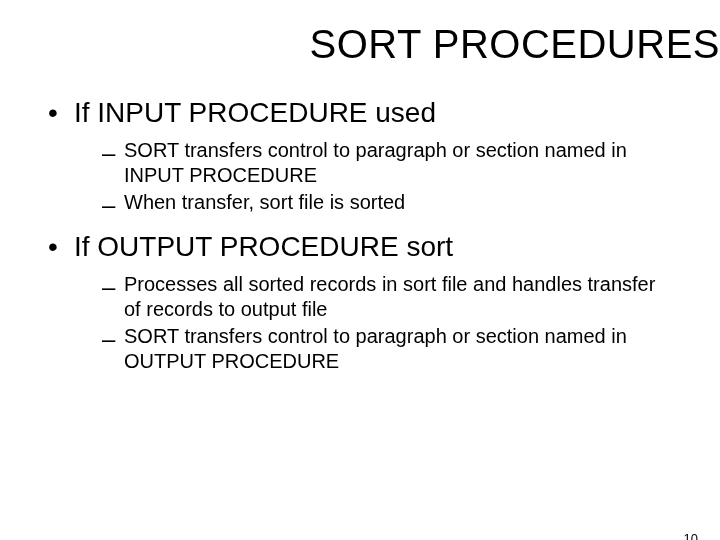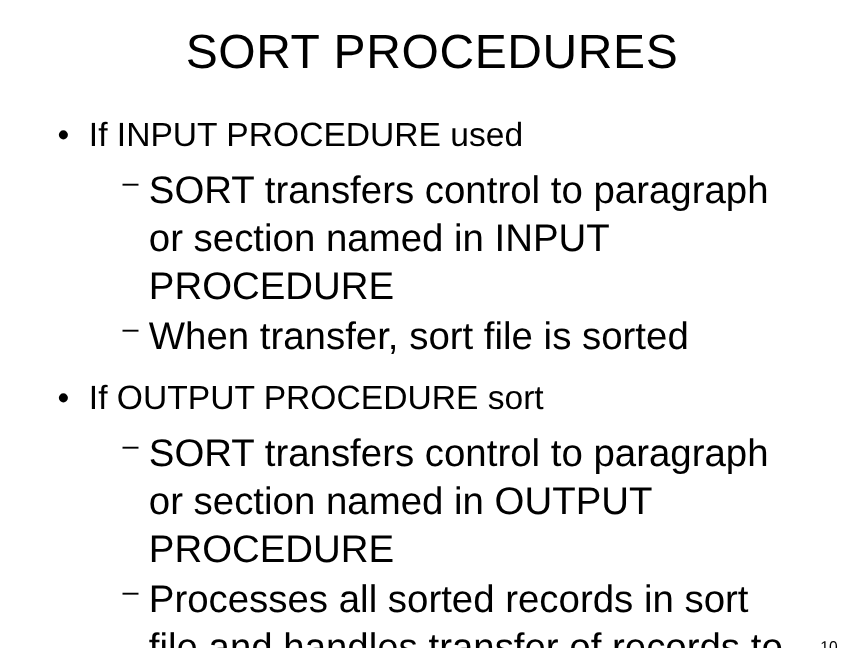--- a/index.html
+++ b/index.html
@@ -12,21 +12,21 @@
     color: #000000;
     overflow: hidden;
   }
   .slide {
     position: relative;
     width: 720px;
     height: 540px;
     box-sizing: border-box;
   }
   .title {
-    text-align: center;
+    text-align: right;
     font-size: 40px;
     font-weight: 400;
     margin-top: 22px;
     margin-bottom: 28px;
     letter-spacing: 0.5px;
   }
   ul.level1 {
     list-style: none;
     margin: 0;
     padding: 0 48px 0 48px;
@@ -46,21 +46,21 @@
     font-size: 28px;
   }
   ul.level2 {
     list-style: none;
     margin: 8px 0 14px 0;
     padding: 0 0 0 28px;
   }
   ul.level2 > li {
     position: relative;
     padding-left: 22px;
-    font-size: 32px;
+    font-size: 20px;
     line-height: 1.25;
     margin-bottom: 2px;
   }
   ul.level2 > li::before {
     content: "–";
     position: absolute;
     left: 0;
     top: 0;
     font-size: 24px;
   }
@@ -87,24 +87,24 @@
         </li>
         <li>
           <span>When transfer, sort file is sorted</span>
         </li>
       </ul>
     </li>
     <li>
       <span>If OUTPUT PROCEDURE sort</span>
       <ul class="level2">
         <li>
-          <span>SORT transfers control to paragraph or section named in OUTPUT PROCEDURE</span>
+          <span>Processes all sorted records in sort file and handles transfer of records to output file</span>
         </li>
         <li>
-          <span>Processes all sorted records in sort file and handles transfer of records to output file</span>
+          <span>SORT transfers control to paragraph or section named in OUTPUT PROCEDURE</span>
         </li>
       </ul>
     </li>
   </ul>
 
   <div class="page-number">10</div>
 
 </div>
 
 </body></html>

